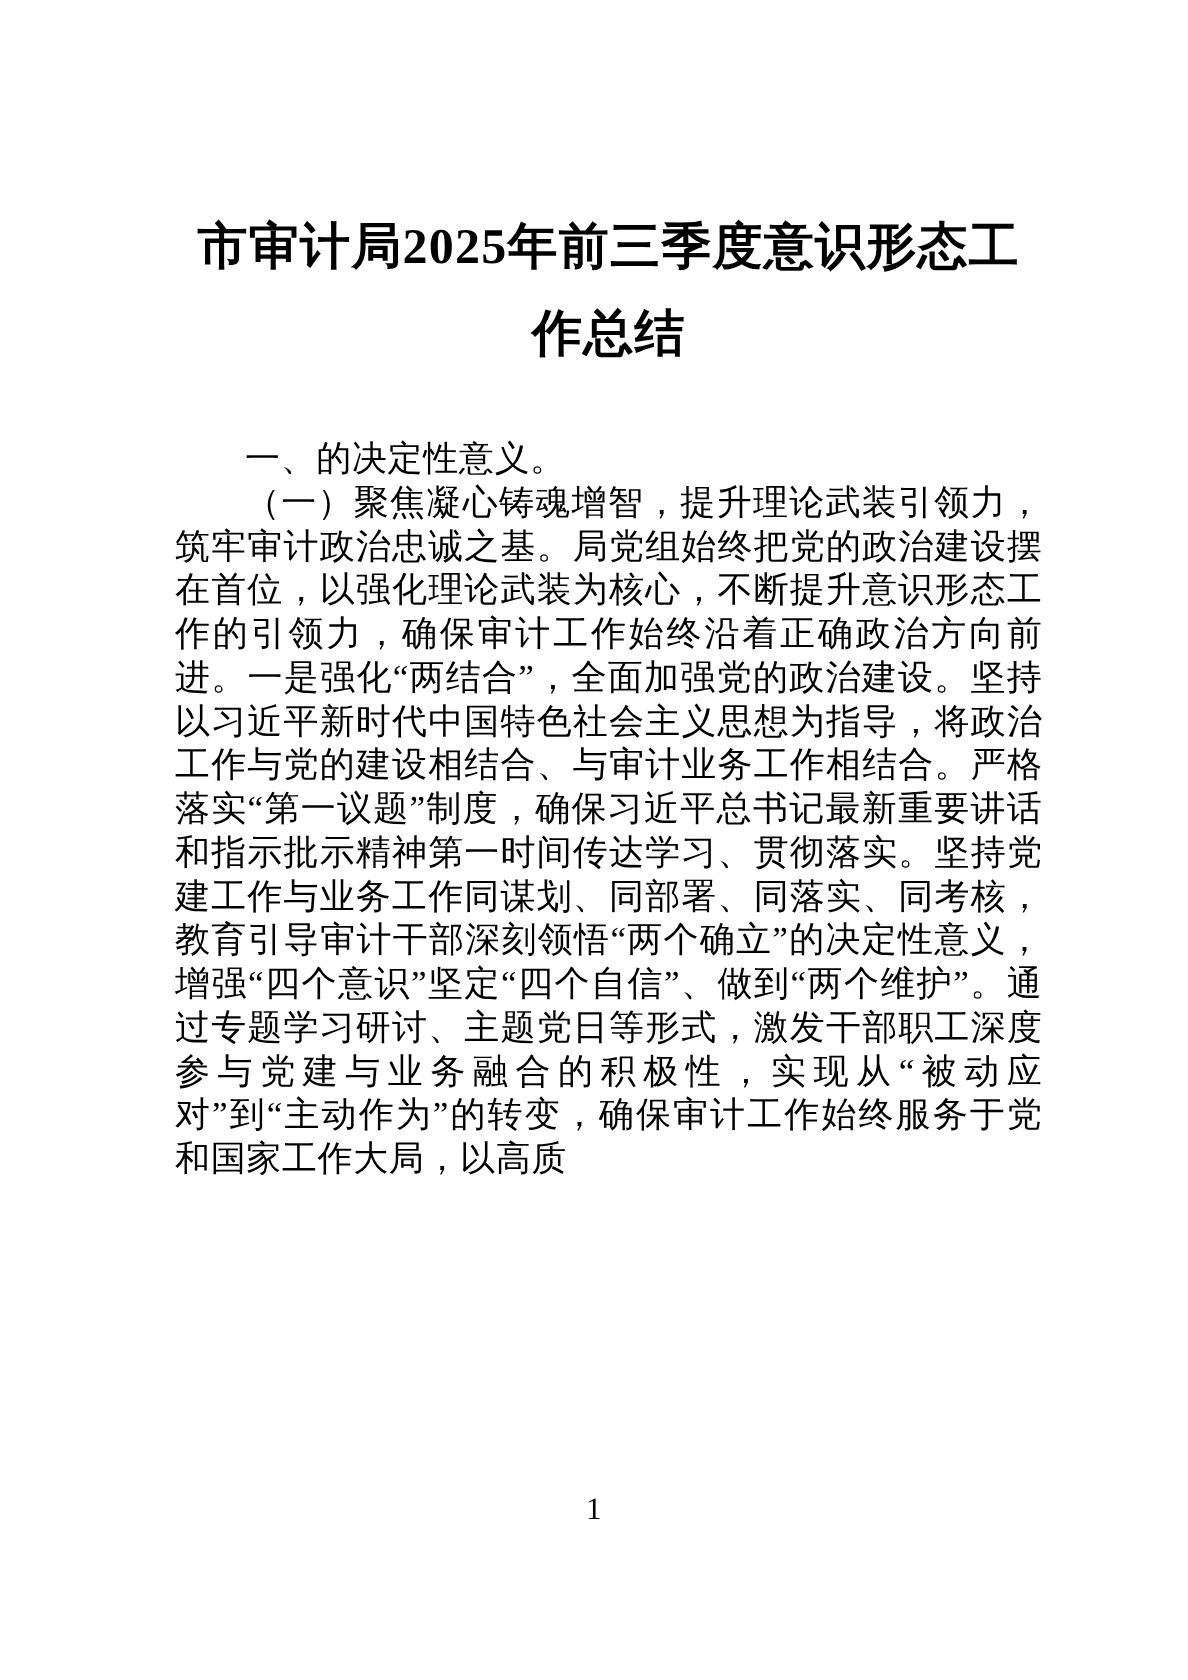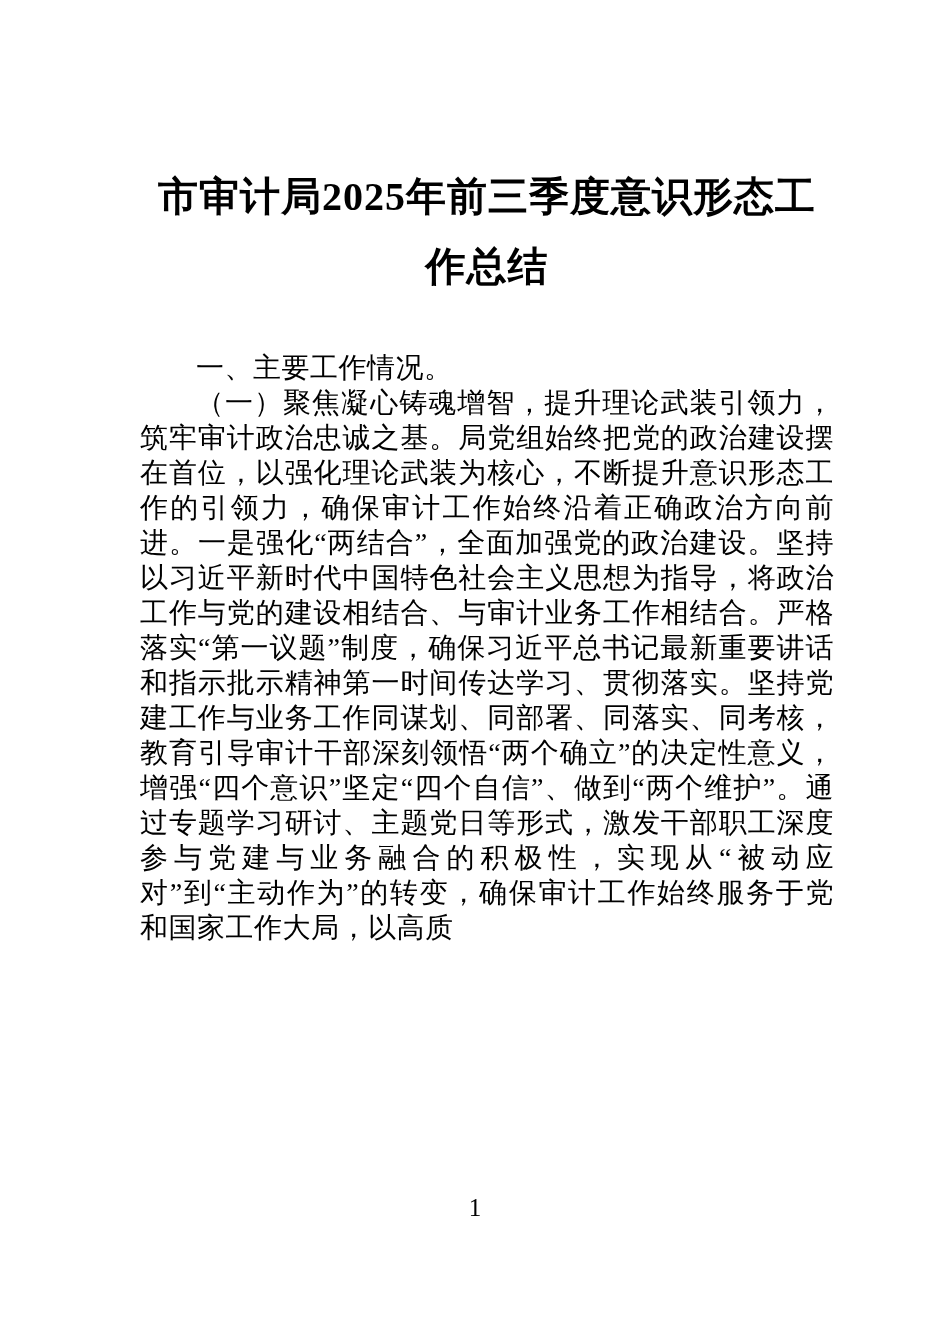--- a/index.html
+++ b/index.html
@@ -48,19 +48,19 @@
   }
 </style>
 </head>
 <body>
 
 <div class="page">
 
   <h1 class="doc-title">市审计局2025年前三季度意识形态工作总结</h1>
 
   <div class="doc-body">
-    <p>一、主要工作情况。</p>
+    <p>一、的决定性意义。</p>
     <p>（一）聚焦凝心铸魂增智，提升理论武装引领力，筑牢审计政治忠诚之基。局党组始终把党的政治建设摆在首位，以强化理论武装为核心，不断提升意识形态工作的引领力，确保审计工作始终沿着正确政治方向前进。一是强化“两结合”，全面加强党的政治建设。坚持以习近平新时代中国特色社会主义思想为指导，将政治工作与党的建设相结合、与审计业务工作相结合。严格落实“第一议题”制度，确保习近平总书记最新重要讲话和指示批示精神第一时间传达学习、贯彻落实。坚持党建工作与业务工作同谋划、同部署、同落实、同考核，教育引导审计干部深刻领悟“两个确立”的决定性意义，增强“四个意识”坚定“四个自信”、做到“两个维护”。通过专题学习研讨、主题党日等形式，激发干部职工深度参与党建与业务融合的积极性，实现从“被动应对”到“主动作为”的转变，确保审计工作始终服务于党和国家工作大局，以高质</p>
   </div>
 
   <div class="page-number">1</div>
 
 </div>
 
 </body></html>

